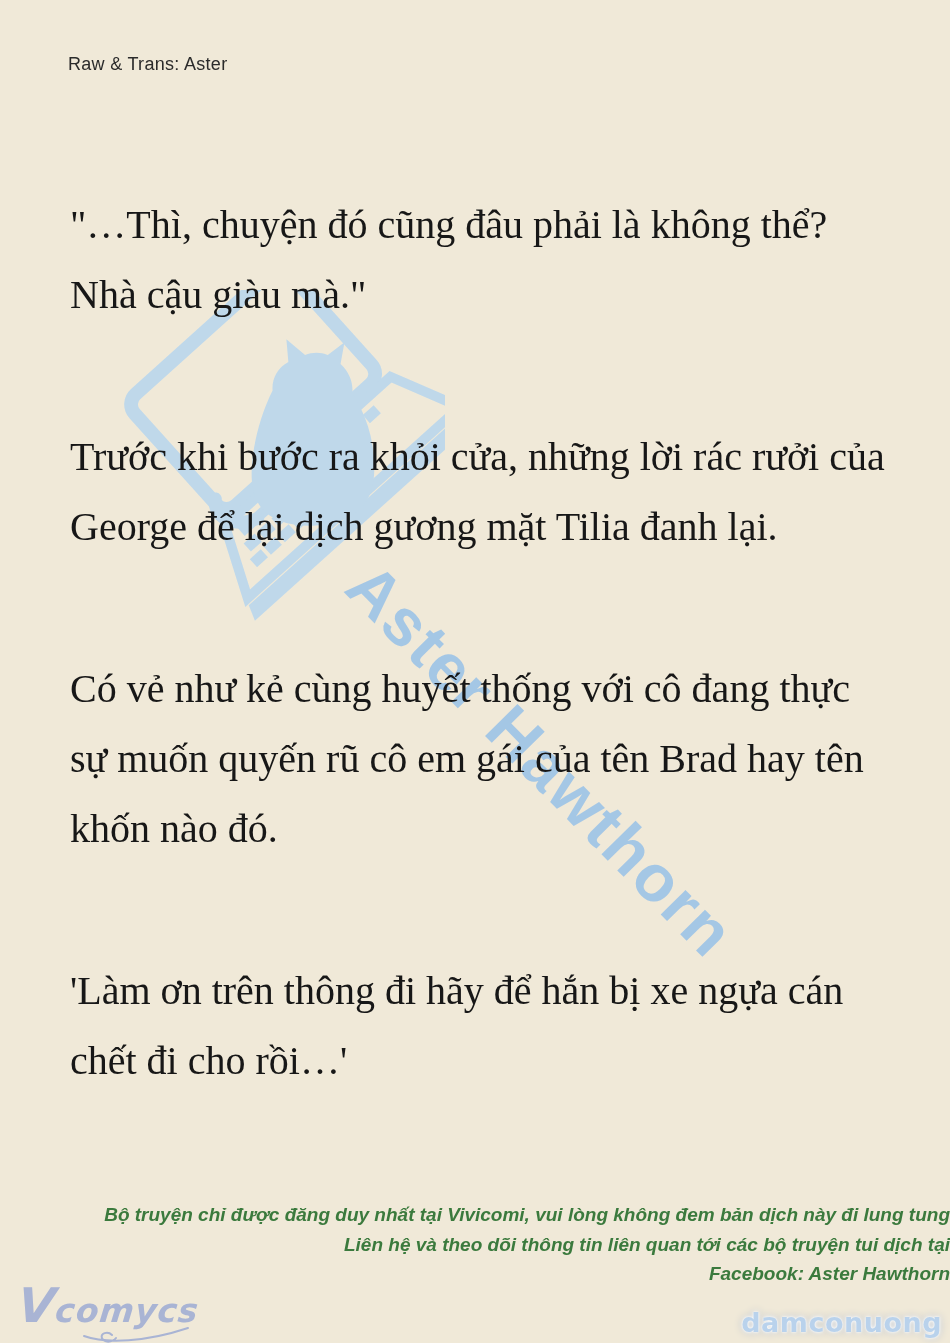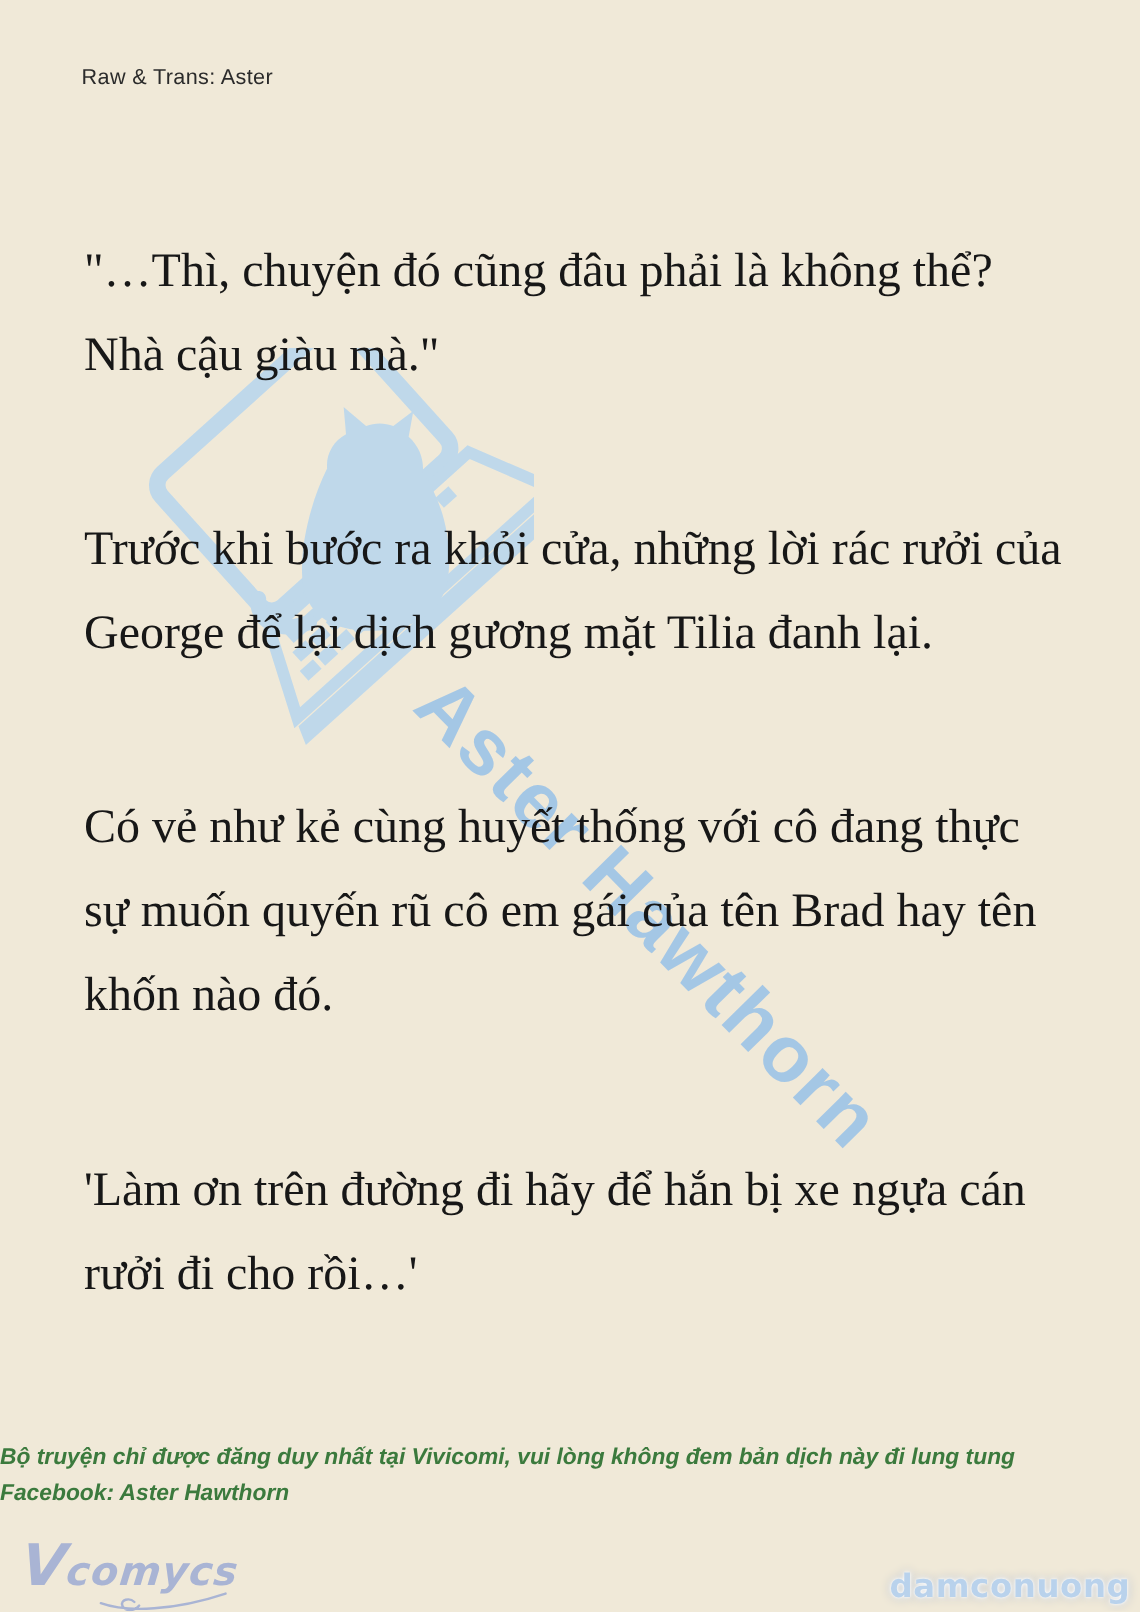--- a/index.html
+++ b/index.html
@@ -66,21 +66,21 @@
     color: #171717;
   }
 
   
   .footer {
     position: absolute;
     left: 0;
     right: 0;
     top: 1200px;
     z-index: 1;
-    text-align: left;
+    text-align: right;
     font-style: italic;
     font-weight: bold;
     font-size: 19px;
     line-height: 29.5px;
     color: #3b7a3d;
   }
 
   
   .vcomycs {
     position: absolute;
@@ -170,25 +170,26 @@
                C170,241 146,226 144,194 C142,168 151,130 165,102 Z" fill="#bdd8ec"></path>
       <path d="M150,232 C124,242 104,230 107,212" fill="none" stroke="#bdd8ec" stroke-width="13" stroke-linecap="round"></path>
     </svg>
     <div class="wm-text">Aster Hawthorn</div>
   </div>
 
   <main class="content">
     <p>"…Thì, chuyện đó cũng đâu phải là không thể? Nhà cậu giàu mà."</p>
     <p>Trước khi bước ra khỏi cửa, những lời rác rưởi của George để lại dịch gương mặt Tilia đanh lại.</p>
     <p>Có vẻ như kẻ cùng huyết thống với cô đang thực sự muốn quyến rũ cô em gái của tên Brad hay tên khốn nào đó.</p>
-    <p>'Làm ơn trên đường đi hãy để hắn bị xe ngựa cán rưởi đi cho rồi…'</p>
+    <p>'Làm ơn trên thông đi hãy để hắn bị xe ngựa cán chết đi cho rồi…'</p>
   </main>
 
   <footer class="footer">
     <div>Bộ truyện chỉ được đăng duy nhất tại Vivicomi, vui lòng không đem bản dịch này đi lung tung</div>
+    <div>Liên hệ và theo dõi thông tin liên quan tới các bộ truyện tui dịch tại</div>
     <div>Facebook: Aster Hawthorn</div>
   </footer>
 
   <div class="vcomycs">
     <span class="vc-text">Vcomycs</span>
     <svg class="vc-swirl" viewBox="0 0 120 22" aria-hidden="true">
       <path d="M8,14 C30,22 70,20 112,6 M40,16 C36,21 28,21 26,16 C24,11 32,9 36,13" fill="none" stroke="#a9b4d4" stroke-width="2" stroke-linecap="round"></path>
     </svg>
   </div>
 

